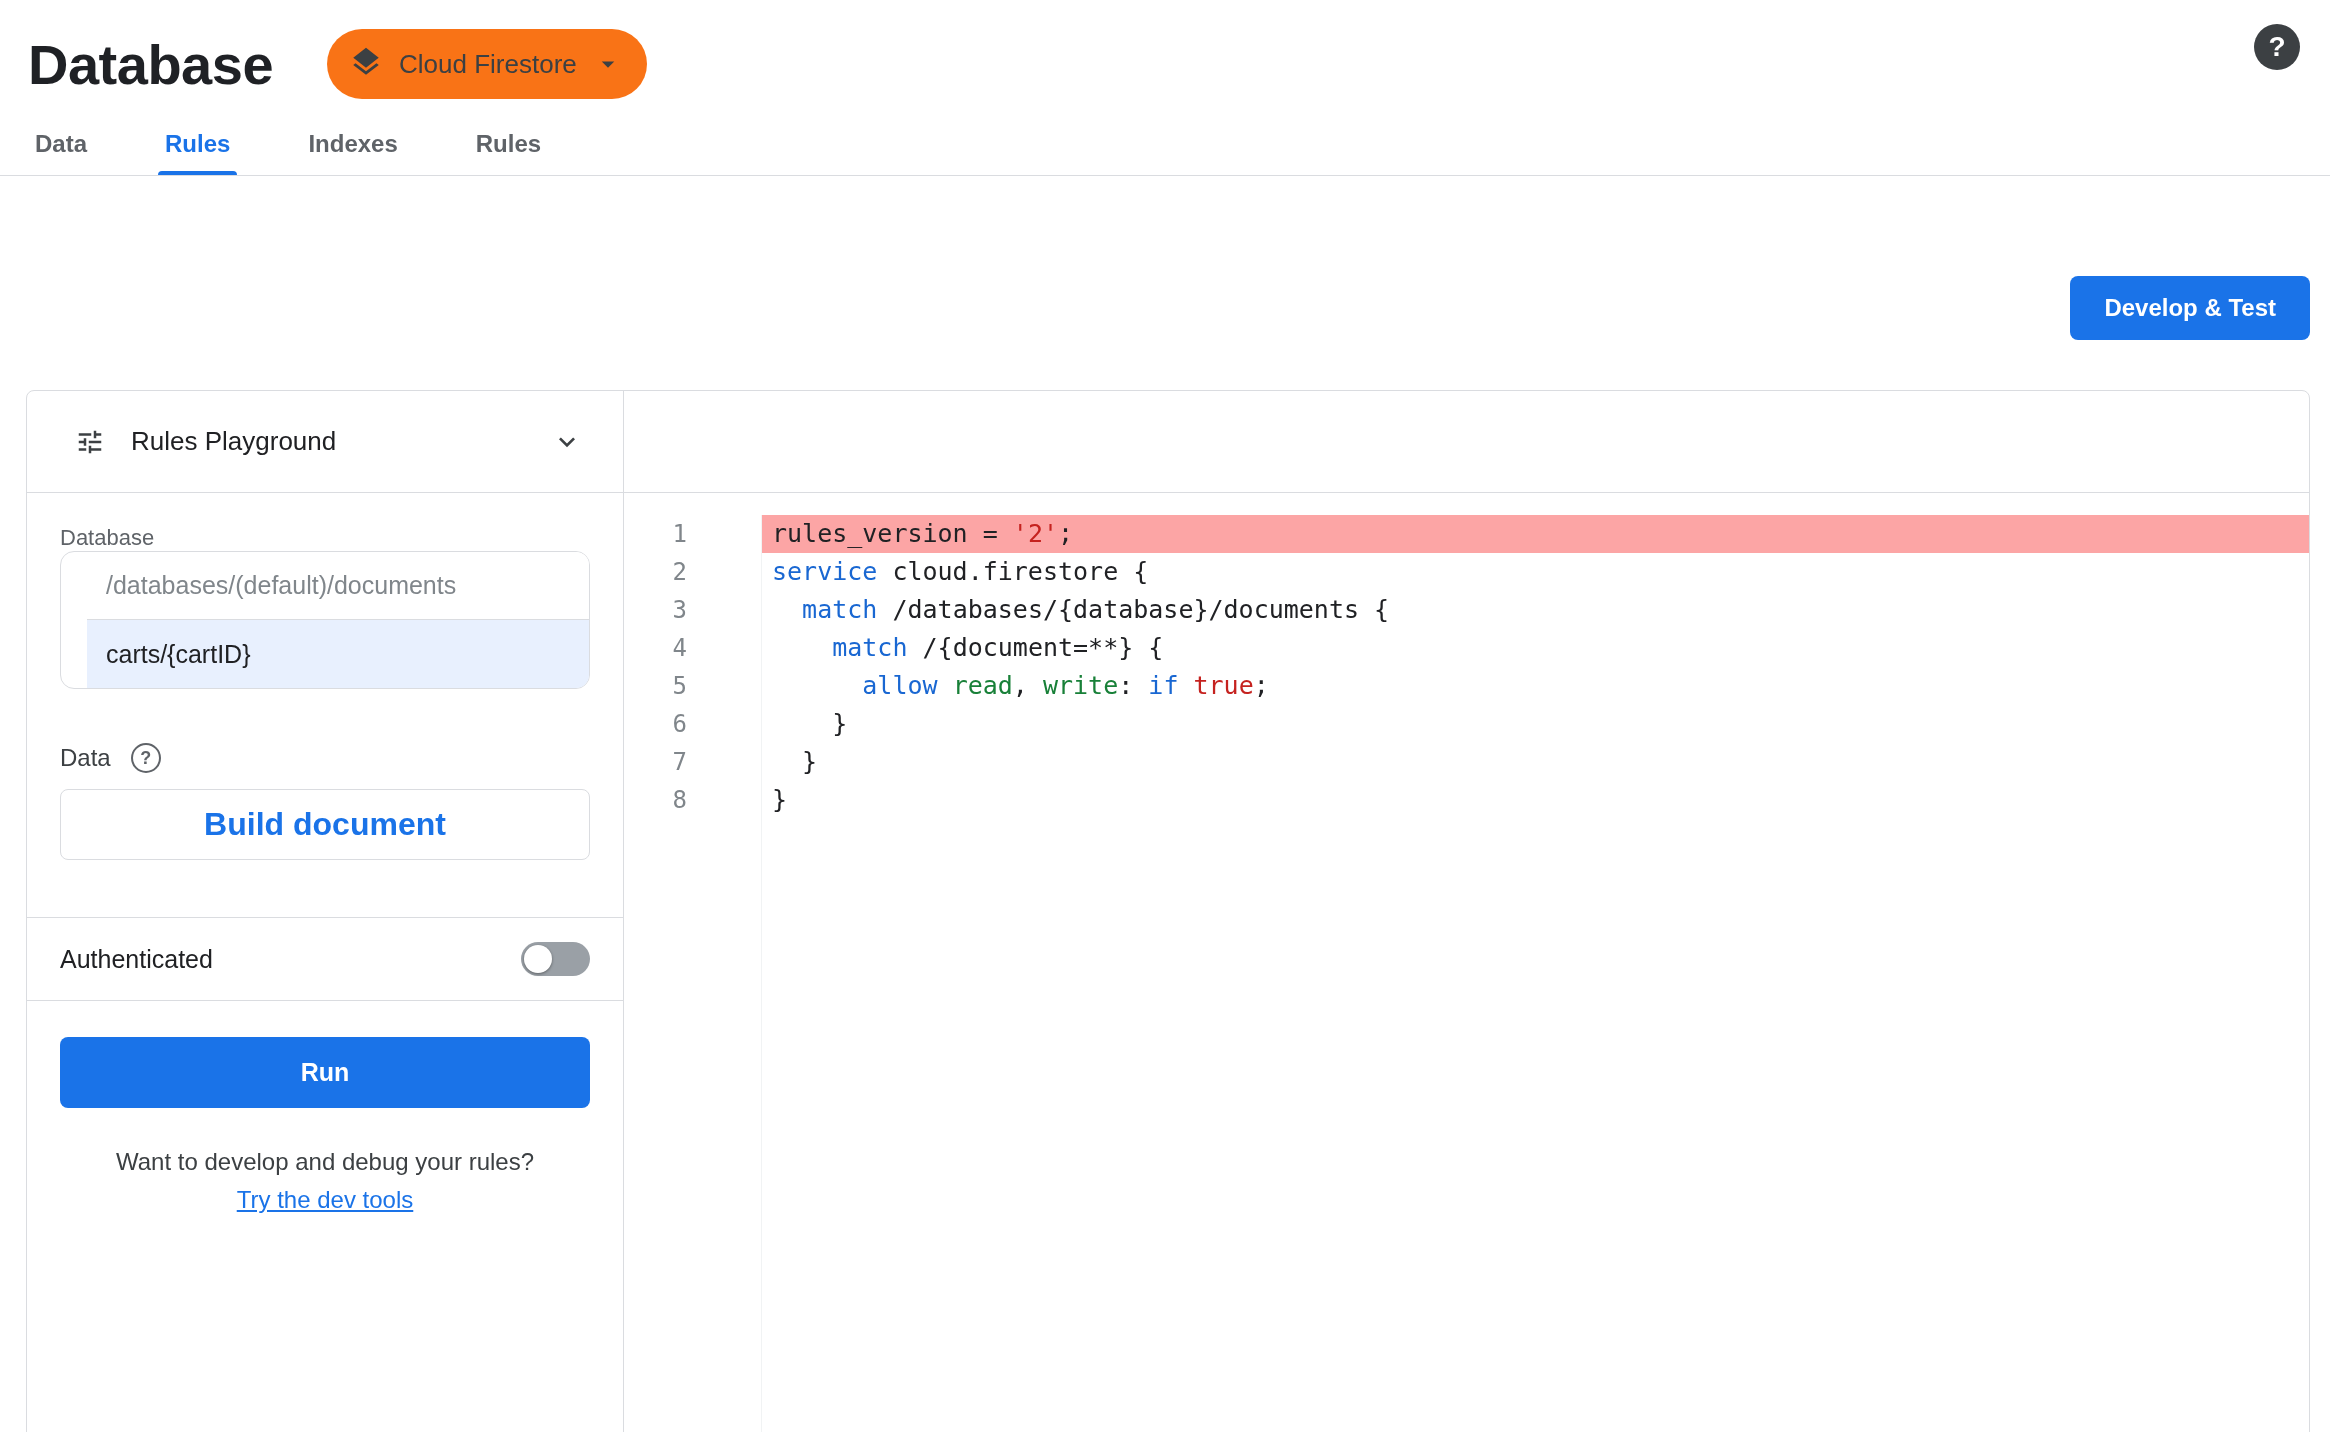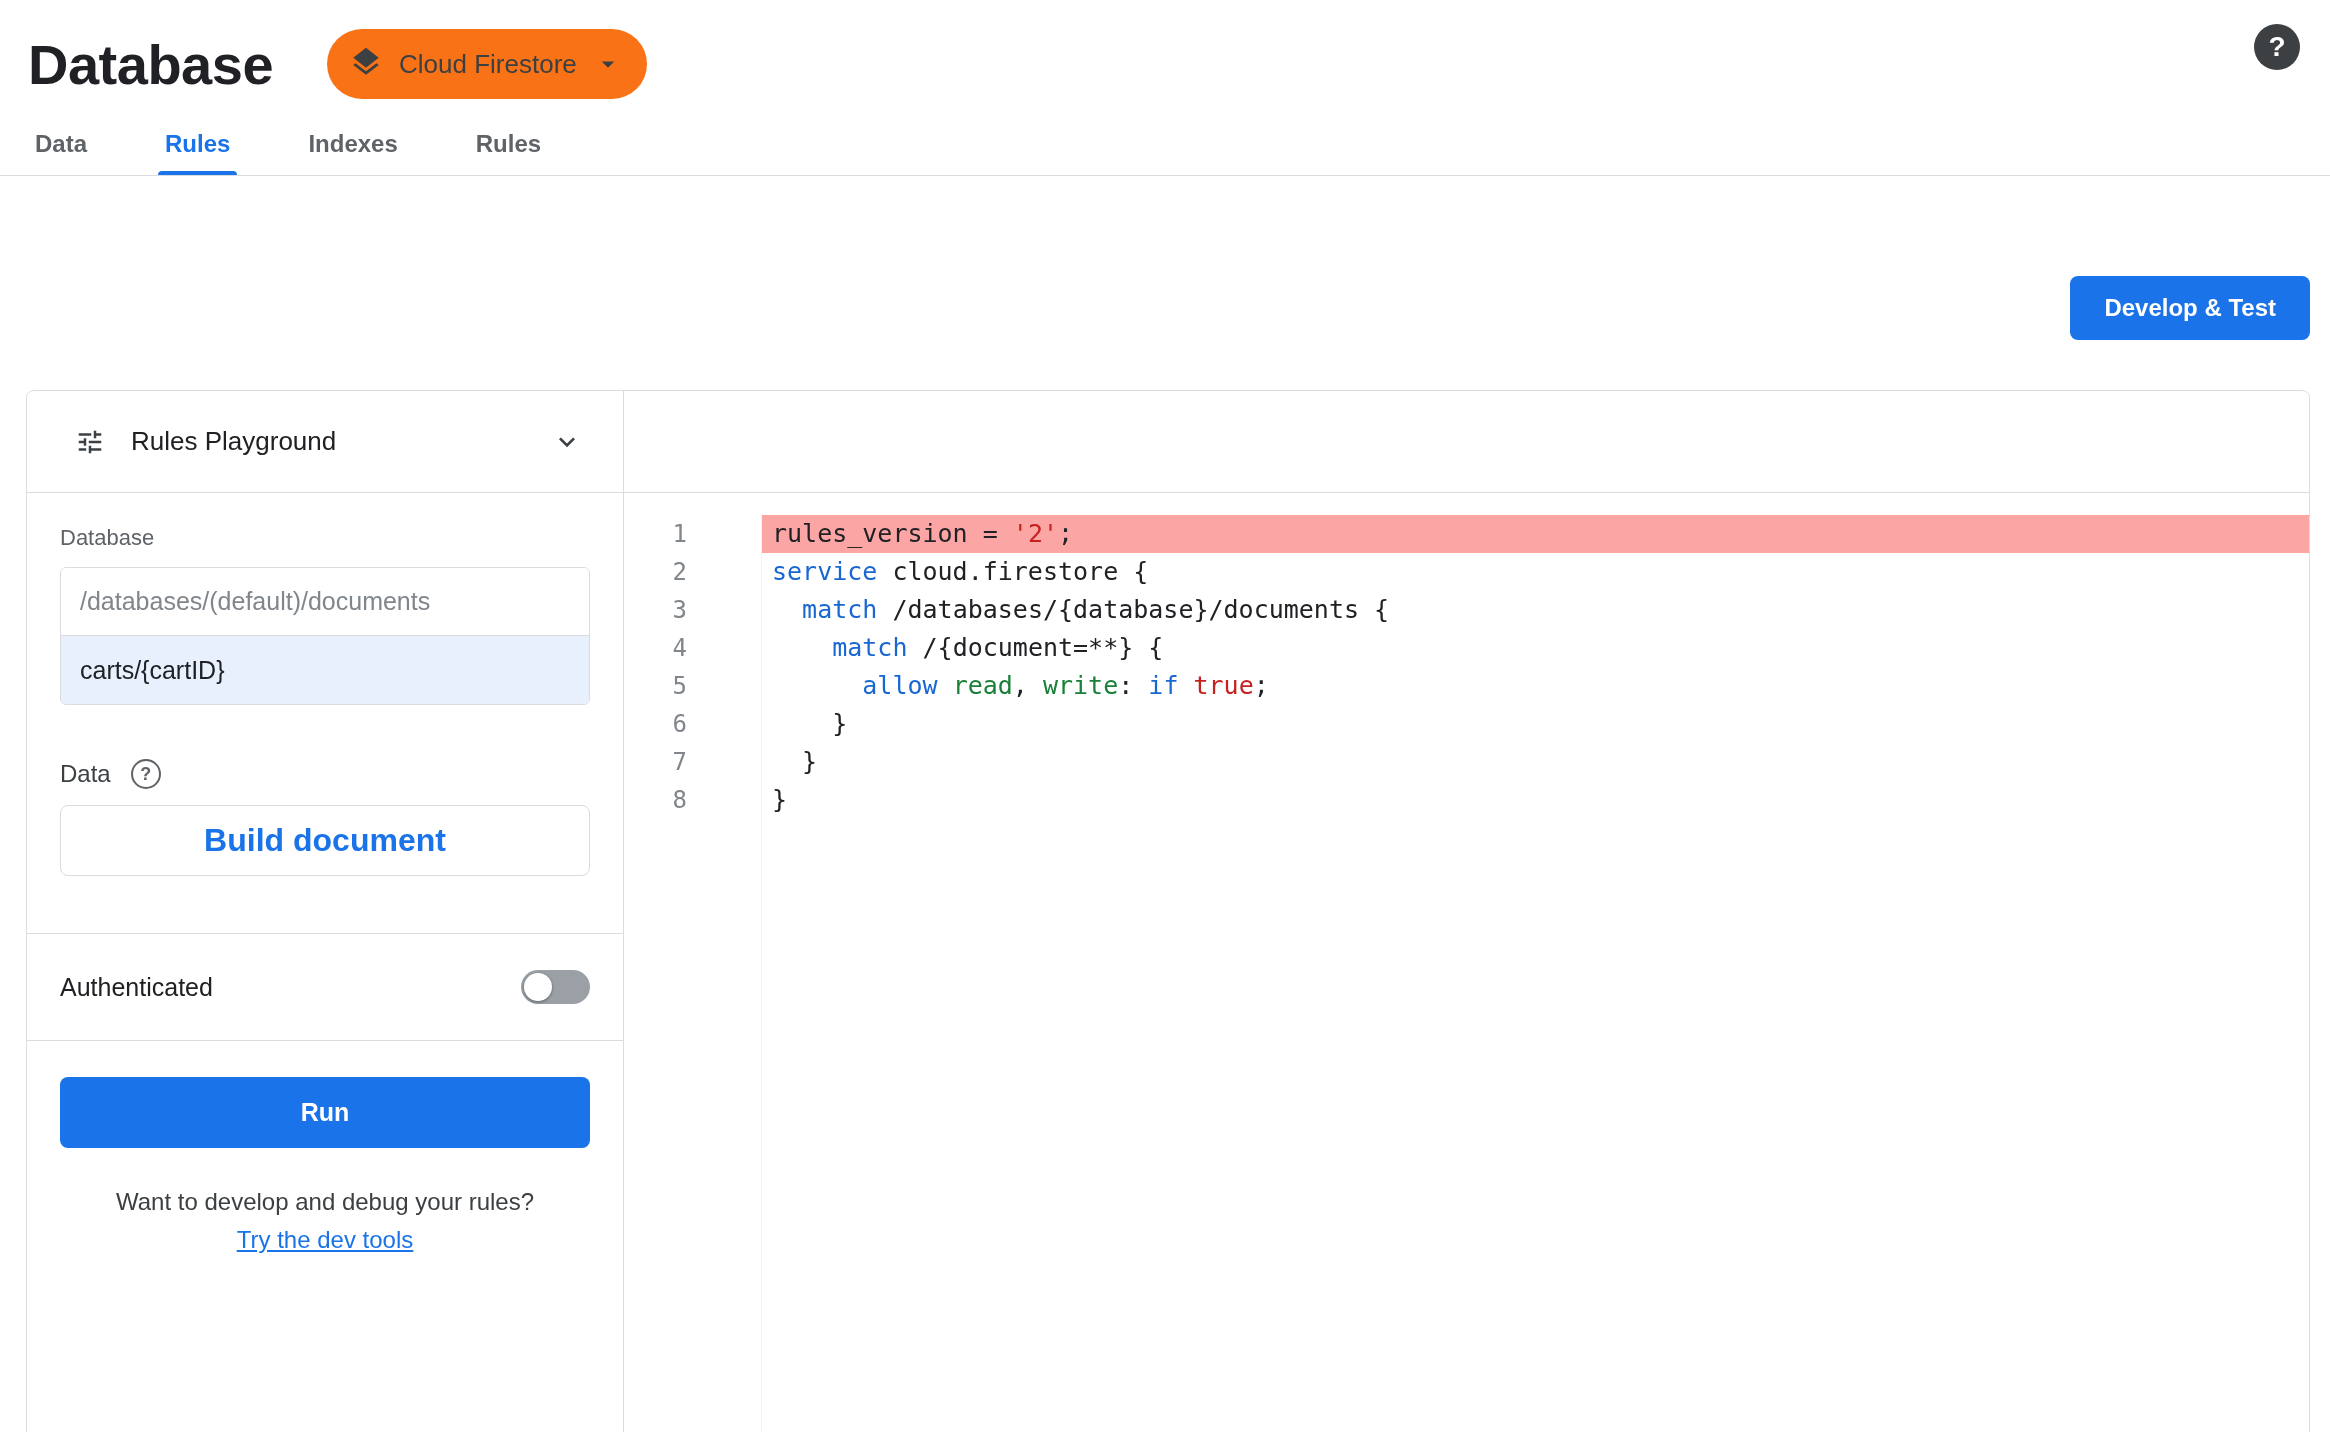--- a/index.html
+++ b/index.html
@@ -55,36 +55,36 @@
   .sb-header { height: 102px; flex: none; border-bottom: 1px solid #dadce0; display: flex; align-items: center; gap: 26px; padding: 0 40px 0 48px; cursor: pointer; }
   .sb-title { font-size: 26px; color: #202124; }
   .sb-chevron { margin-left: auto; display: flex; }
   .sb-body { padding: 0 33px 57px 33px; }
   .field-label { margin-top: 32px; font-size: 22px; color: #5f6368; }
   .select {
     margin-top: 16px; height: 69px; border: 1px solid #dadce0; border-radius: 6px;
     display: flex; align-items: center; padding: 0 14px 0 20px; font-size: 25px; color: #202124; cursor: pointer;
   }
   .select .sel-arrow { margin-left: auto; display: flex; }
-  .loc-group { margin-top: 16px; border: 1px solid #dadce0; border-radius: 6px; overflow: hidden; }
+  .loc-group { margin-top: 0; border: 1px solid #dadce0; border-radius: 14px; overflow: hidden; padding-left: 26px; }
   .loc-prefix { height: 68px; display: flex; align-items: center; padding: 0 19px; font-size: 25px; color: #80868b; border-bottom: 1px solid #dadce0; background: #fff; }
   .loc-input { height: 68px; display: flex; align-items: center; padding: 0 19px; font-size: 25px; color: #202124; background: #e8f0fe; cursor: text; }
   .data-row { margin-top: 54px; display: flex; align-items: center; gap: 20px; }
   .data-label { font-size: 24px; color: #3c4043; }
   .q-icon {
     width: 30px; height: 30px; border: 2px solid #5f6368; border-radius: 50%;
     color: #5f6368; font-size: 18px; font-weight: bold;
     display: flex; align-items: center; justify-content: center; cursor: pointer;
   }
   .build-btn {
     margin-top: 16px; width: 100%; height: 71px; background: #fff; border: 1px solid #dadce0; border-radius: 8px;
     color: #1a73e8; font-family: "Liberation Sans", sans-serif; font-size: 32px; font-weight: 600; cursor: pointer;
   }
   .auth-row {
-    flex: none; height: 108px; border-top: 1px solid #dadce0; border-bottom: 1px solid #dadce0;
+    flex: none; height: 84px; border-top: 1px solid #dadce0; border-bottom: 1px solid #dadce0;
     display: flex; align-items: center; justify-content: space-between; padding: 0 33px;
   }
   .auth-label { font-size: 25px; color: #202124; }
   .toggle { width: 69px; height: 34px; border-radius: 17px; background: #9aa0a6; position: relative; cursor: pointer; }
   .toggle .knob {
     position: absolute; left: 3px; top: 3px; width: 28px; height: 28px; border-radius: 50%;
     background: #fff; box-shadow: 0 1px 3px rgba(0,0,0,0.4);
   }
   .run-section { padding: 0 33px; }
   .run-btn {

